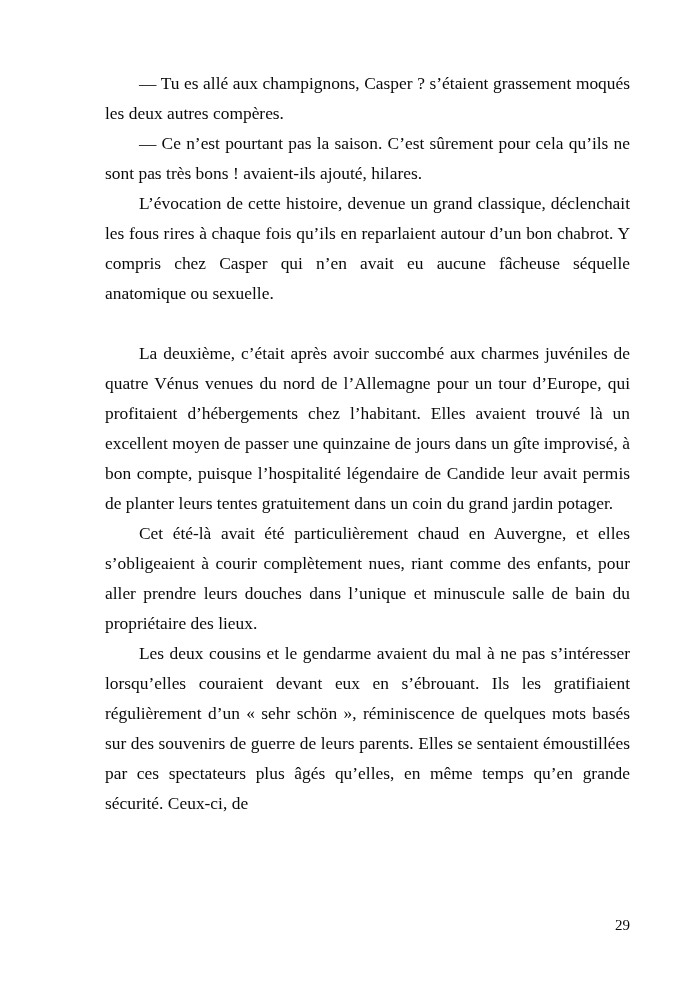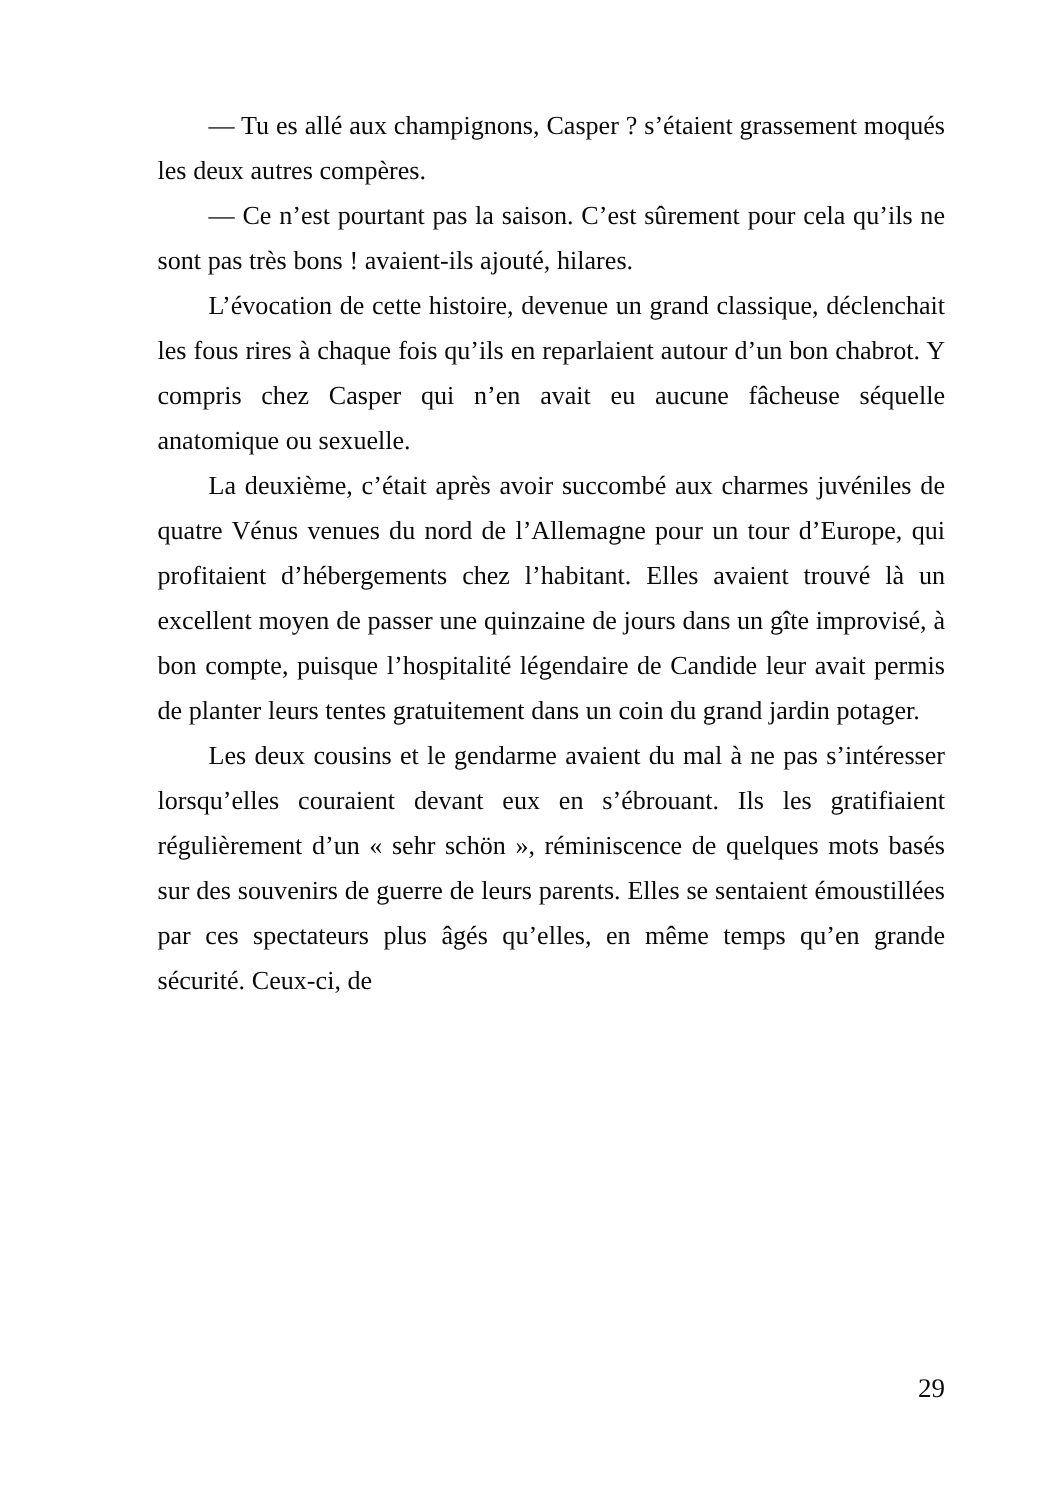--- a/index.html
+++ b/index.html
@@ -24,60 +24,62 @@
   }
 
   .text-column {
     position: absolute;
     left: 105px;
     top: 68px;
     width: 525px;
   }
 
   .block + .block {
+    margin-top: 30px;
   }
 
   p.para {
     margin: 0;
     font-size: 17.4px;
     line-height: 30px;
     text-align: justify;
     text-justify: inter-word;
     text-indent: 34px;
     hyphens: none;
     -webkit-hyphens: none;
     word-spacing: 0.1px;
   }
 
   .folio {
     position: absolute;
     right: 70px;
     top: 913px;
     width: 60px;
     text-align: right;
-    font-size: 18px;
+    font-size: 15px;
     line-height: 24px;
     color: #0a0a0a;
   }
 </style>
 </head>
 <body>
 
 <div class="page">
 
   <div class="text-column">
 
     <div class="block">
       <p class="para">— Tu es allé aux champignons, Casper ? s’étaient grassement moqués les deux autres compères.</p>
       <p class="para">— Ce n’est pourtant pas la saison. C’est sûrement pour cela qu’ils ne sont pas très bons ! avaient-ils ajouté, hilares.</p>
       <p class="para">L’évocation de cette histoire, devenue un grand classique, déclenchait les fous rires à chaque fois qu’ils en reparlaient autour d’un bon chabrot. Y compris chez Casper qui n’en avait eu aucune fâcheuse séquelle anatomique ou sexuelle.</p>
     </div>
 
     <div class="block">
       <p class="para">La deuxième, c’était après avoir succombé aux charmes juvéniles de quatre Vénus venues du nord de l’Allemagne pour un tour d’Europe, qui profitaient d’hébergements chez l’habitant. Elles avaient trouvé là un excellent moyen de passer une quinzaine de jours dans un gîte improvisé, à bon compte, puisque l’hospitalité légendaire de Candide leur avait permis de planter leurs tentes gratuitement dans un coin du grand jardin potager.</p>
+      <p class="para">Cet été-là avait été particulièrement chaud en Auvergne, et elles s’obligeaient à courir complètement nues, riant comme des enfants, pour aller prendre leurs douches dans l’unique et minuscule salle de bain du propriétaire des lieux.</p>
       <p class="para">Les deux cousins et le gendarme avaient du mal à ne pas s’intéresser lorsqu’elles couraient devant eux en s’ébrouant. Ils les gratifiaient régulièrement d’un « sehr schön », réminiscence de quelques mots basés sur des souvenirs de guerre de leurs parents. Elles se sentaient émoustillées par ces spectateurs plus âgés qu’elles, en même temps qu’en grande sécurité. Ceux-ci, de</p>
     </div>
 
   </div>
 
   <div class="folio">29</div>
 
 </div>
 
 </body></html>

